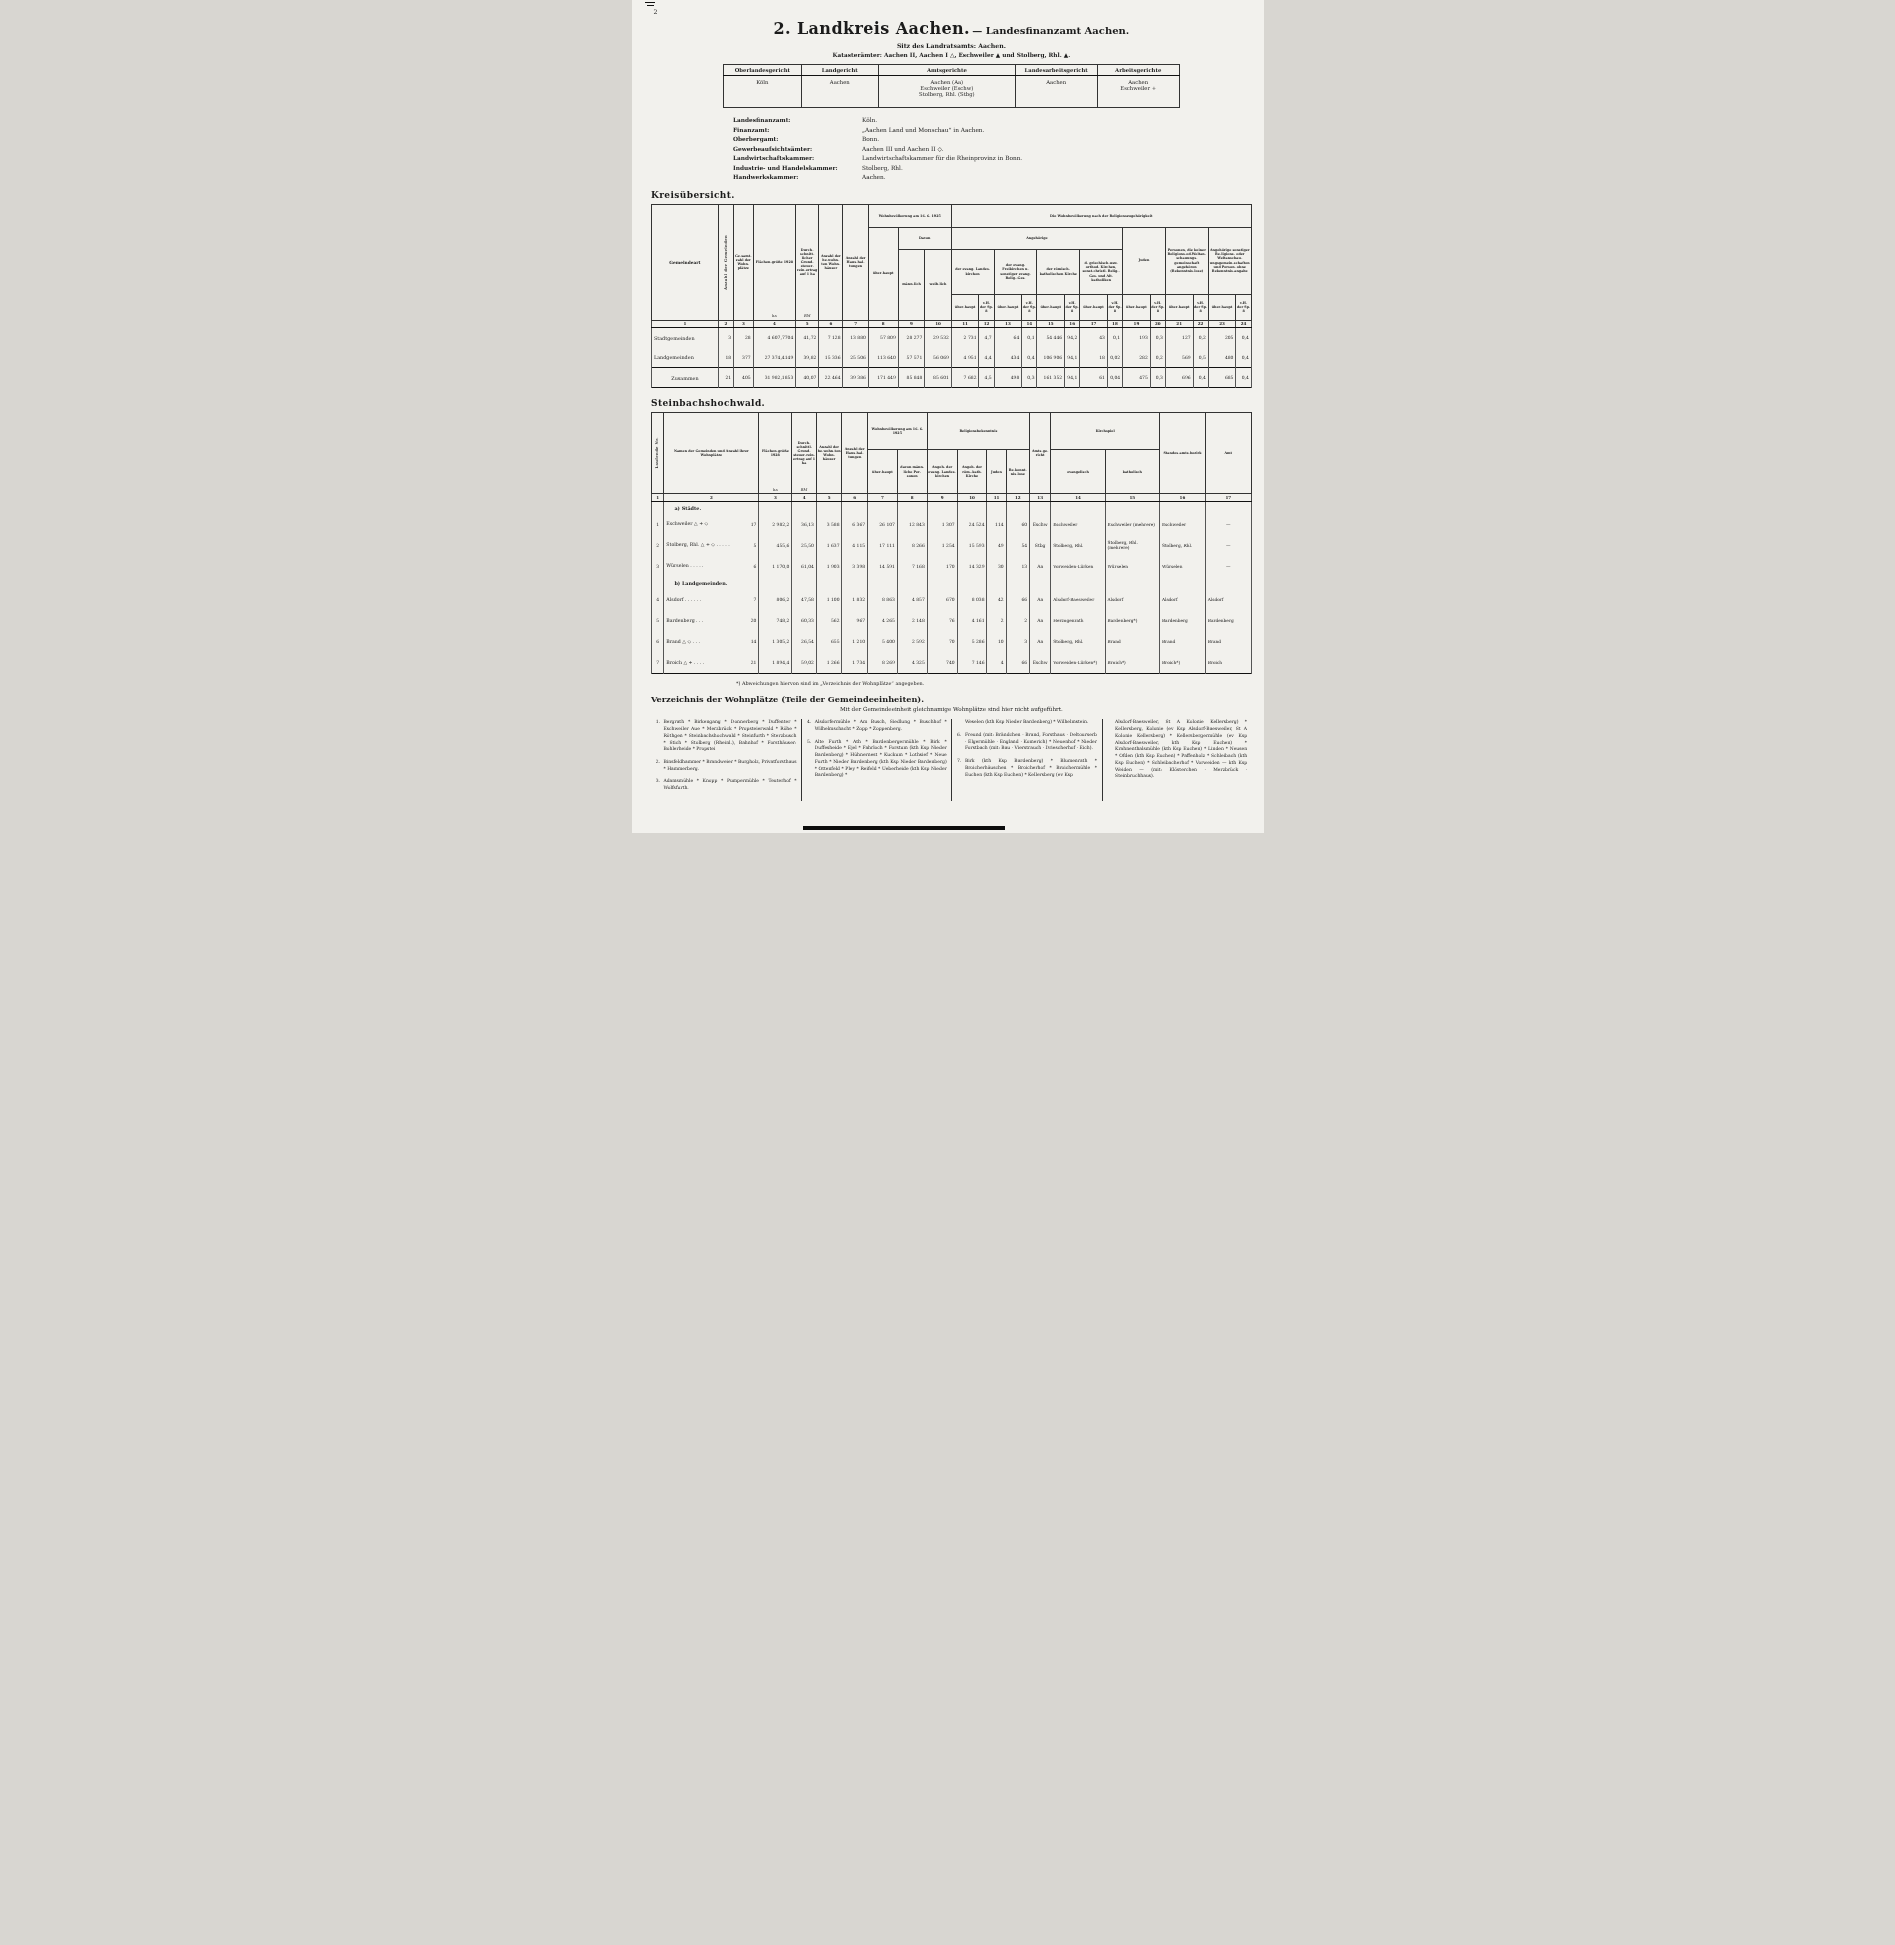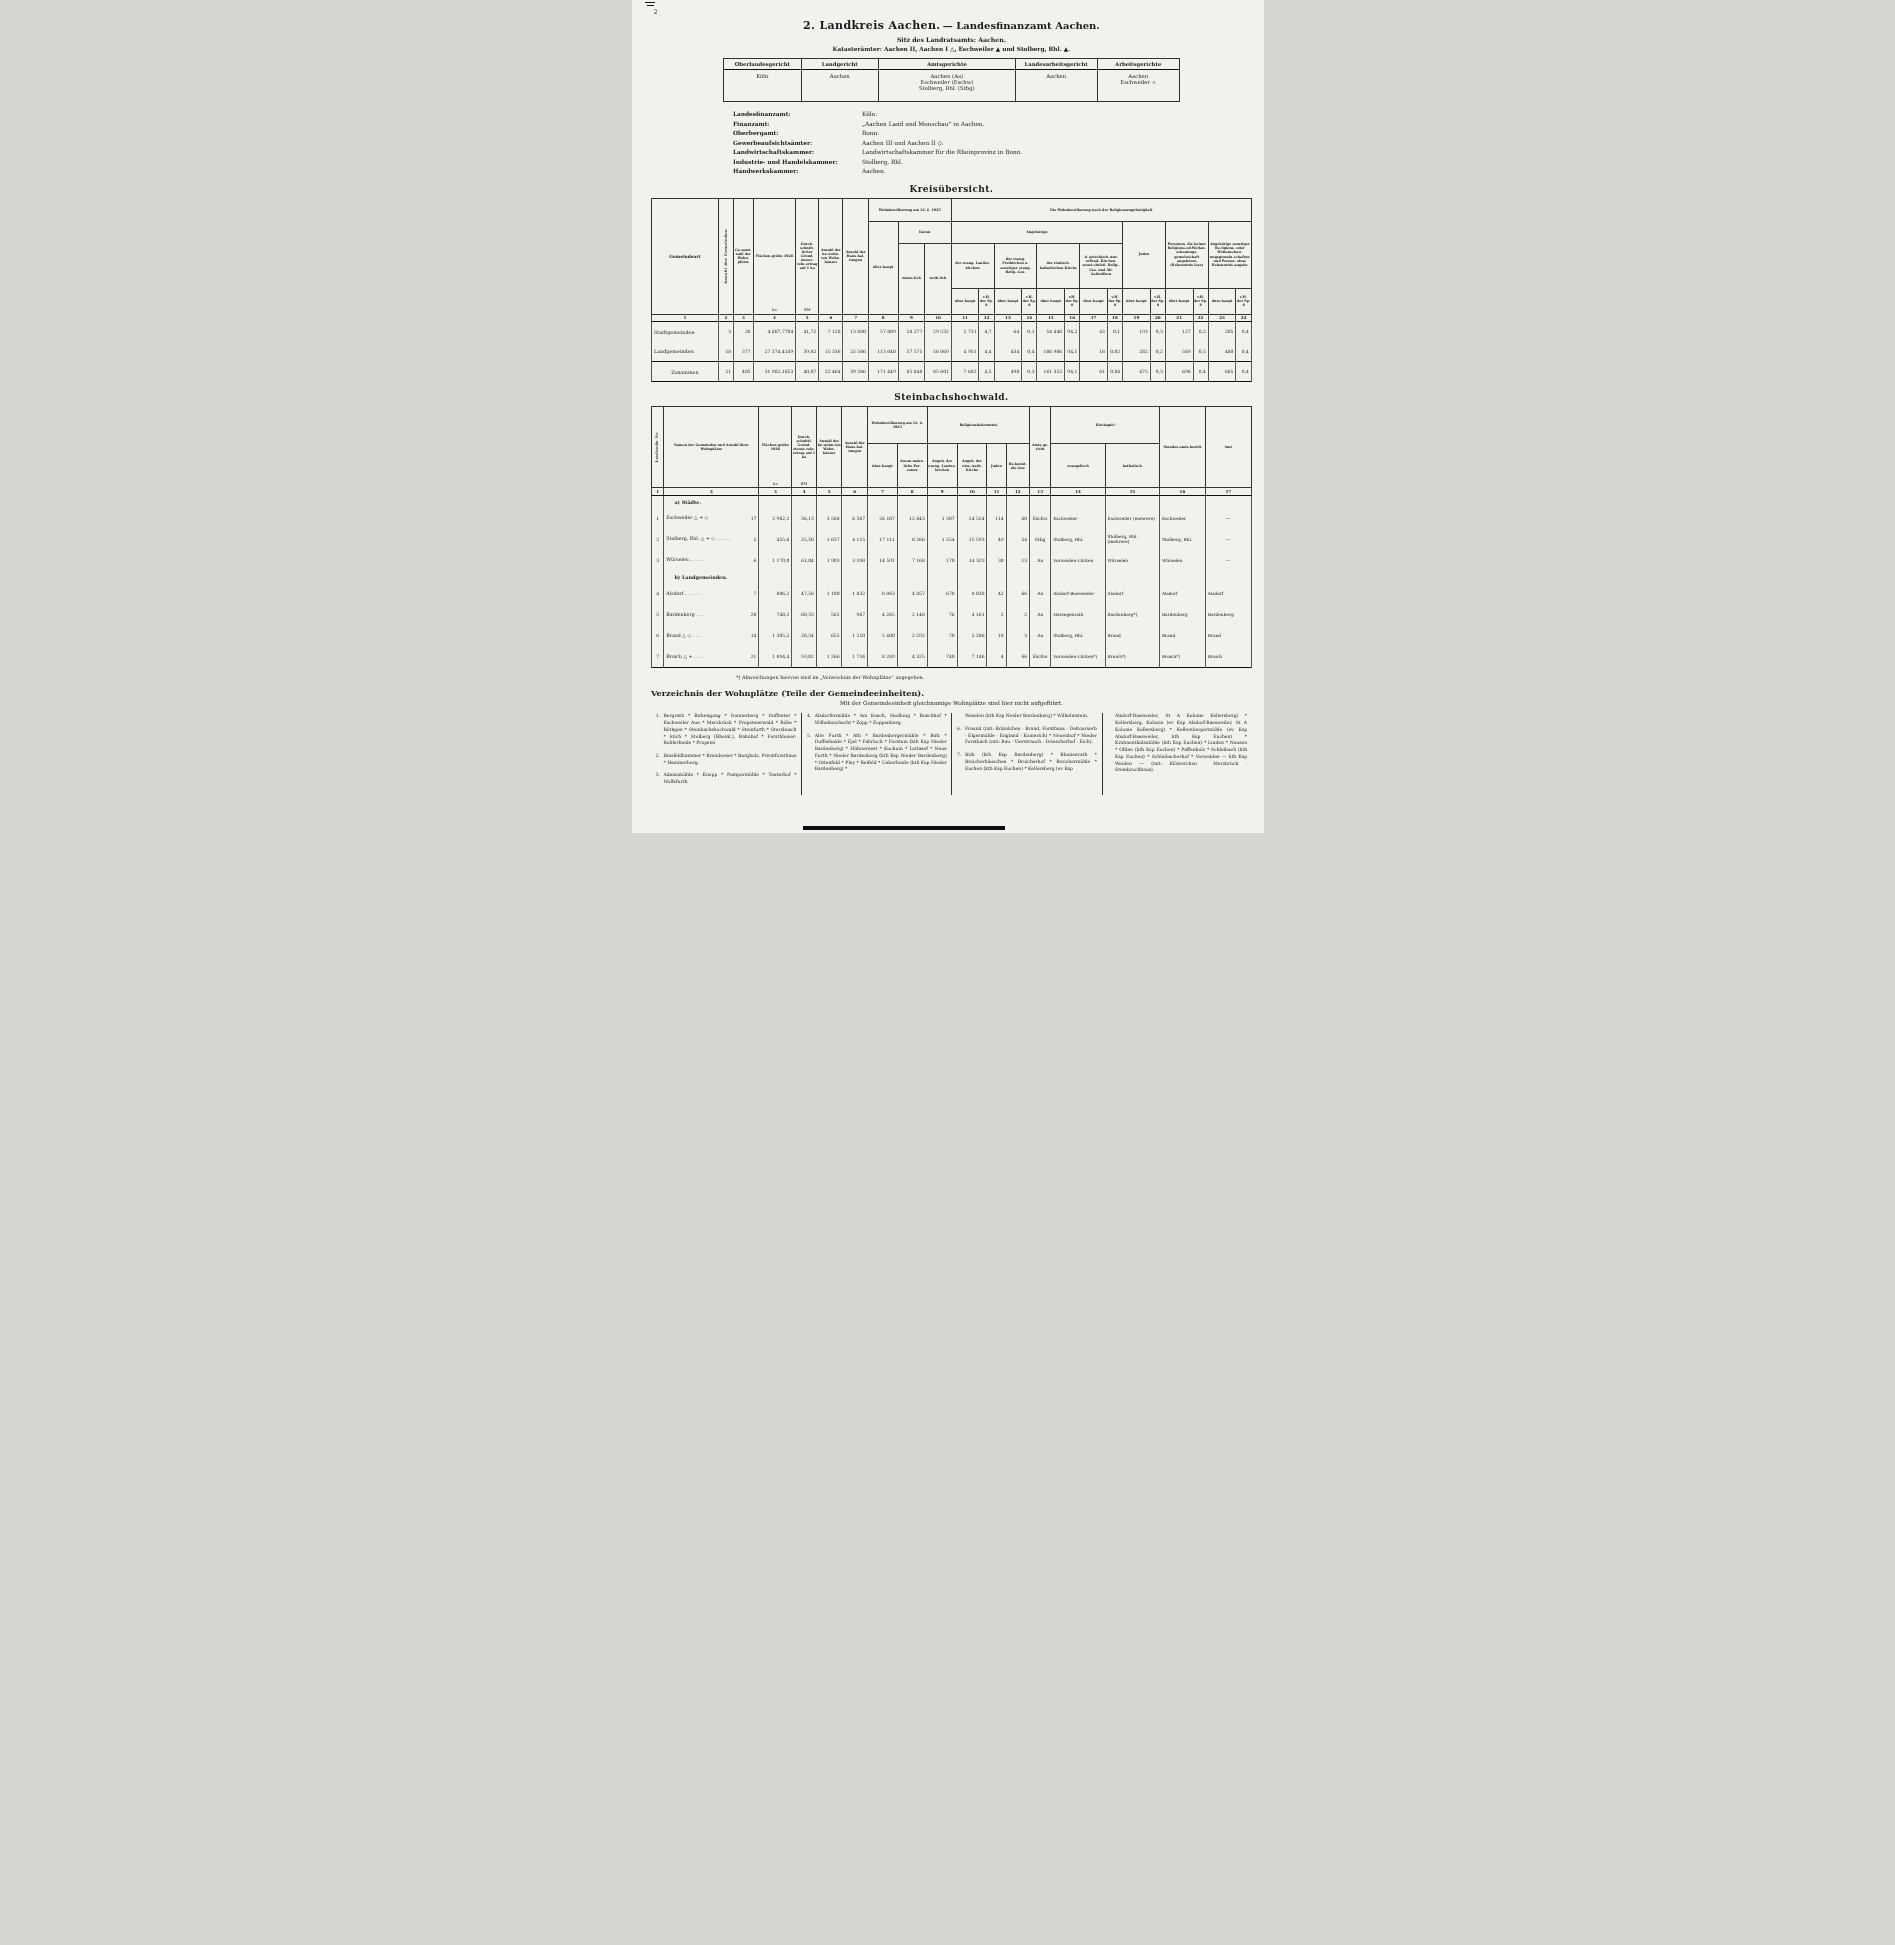--- a/index.html
+++ b/index.html
@@ -11,38 +11,38 @@
     box-sizing:border-box;
     padding:6.2px 11.7px 11.7px 19.5px;
     font-family:"DejaVu Serif","Liberation Serif",serif;
     color:#1b1b1b;
   }
   .corner-mark{position:absolute;top:2.3px;left:13.2px;width:10px;height:1.2px;background:#111;}
   .corner-mark2{position:absolute;top:5px;left:15px;width:7px;height:1.2px;background:#111;}
   .page-number{position:absolute;top:7.8px;left:22px;font-size:6.2px;}
   
   .main-title{text-align:center;margin-top:13.2px;font-weight:bold;}
-  .main-title .t1{font-size:11px;letter-spacing:0.4px;}
+  .main-title .t1{font-size:16px;letter-spacing:0.4px;}
   .main-title .t2{font-size:10px;}
   .seat{text-align:center;font-weight:bold;font-size:6.2px;margin-top:3.9px;}
   .kataster{text-align:center;font-weight:bold;font-size:5.8px;margin-top:3.1px;}
   
   table{border-collapse:collapse;}
   .courts{width:76%;margin:5.4px auto 0 auto;border:1.2px solid #111;table-layout:fixed;}
   .courts th{border:0.4px solid #333;border-bottom:1.2px solid #111;font-size:5.3px;font-weight:bold;padding:2.3px 1.2px;}
   .courts td{border:0.4px solid #333;font-size:5.3px;text-align:center;vertical-align:top;padding:3.1px 1.6px 10px 1.6px;}
   .courts .hl{border-left:1.2px solid #111;}
   .pre{white-space:pre-line;}
   
   .offices{margin:8.6px 0 0 82px;}
   .office-row{display:flex;margin-bottom:3.5px;}
   .office-label{width:129px;font-weight:bold;font-size:5.8px;flex:none;}
   .office-value{font-size:5.8px;}
   
-  .sec-title{text-align:center;font-weight:bold;font-size:9px;margin:10px 0 3.9px 0;letter-spacing:0.4px;}
+  .sec-title{font-weight:bold;font-size:9px;margin:10px 0 3.9px 0;letter-spacing:0.4px;}
   
   .bigtable{width:100%;border:1.2px solid #111;table-layout:fixed;}
   .bigtable th{border:0.4px solid #333;font-weight:bold;font-size:3.3px;line-height:1.25;text-align:center;vertical-align:middle;padding:0.8px 0.4px;overflow:hidden;}
   .bigtable .nums td{border-left:0.4px solid #444;border-right:0.4px solid #444;border-top:0.6px solid #222;border-bottom:1.2px solid #111;text-align:center;font-size:4.1px;padding:0.8px;font-weight:bold;}
   .bigtable td{overflow:hidden;}
   .bigtable .data td{border-left:0.4px solid #555;border-right:0.4px solid #555;font-size:4.5px;text-align:right;padding:1.2px 1.9px 1.2px 0.8px;vertical-align:middle;}
   .rot{vertical-align:middle;}
   .rot .rv{writing-mode:vertical-rl;transform:rotate(180deg);margin:0 auto;font-size:3.7px;letter-spacing:0.4px;white-space:nowrap;}
   .with-unit{position:relative;padding-bottom:6.2px;}
   .h-unit{position:absolute;bottom:0.8px;left:0;right:0;text-align:center;font-weight:normal;font-size:3.7px;}

